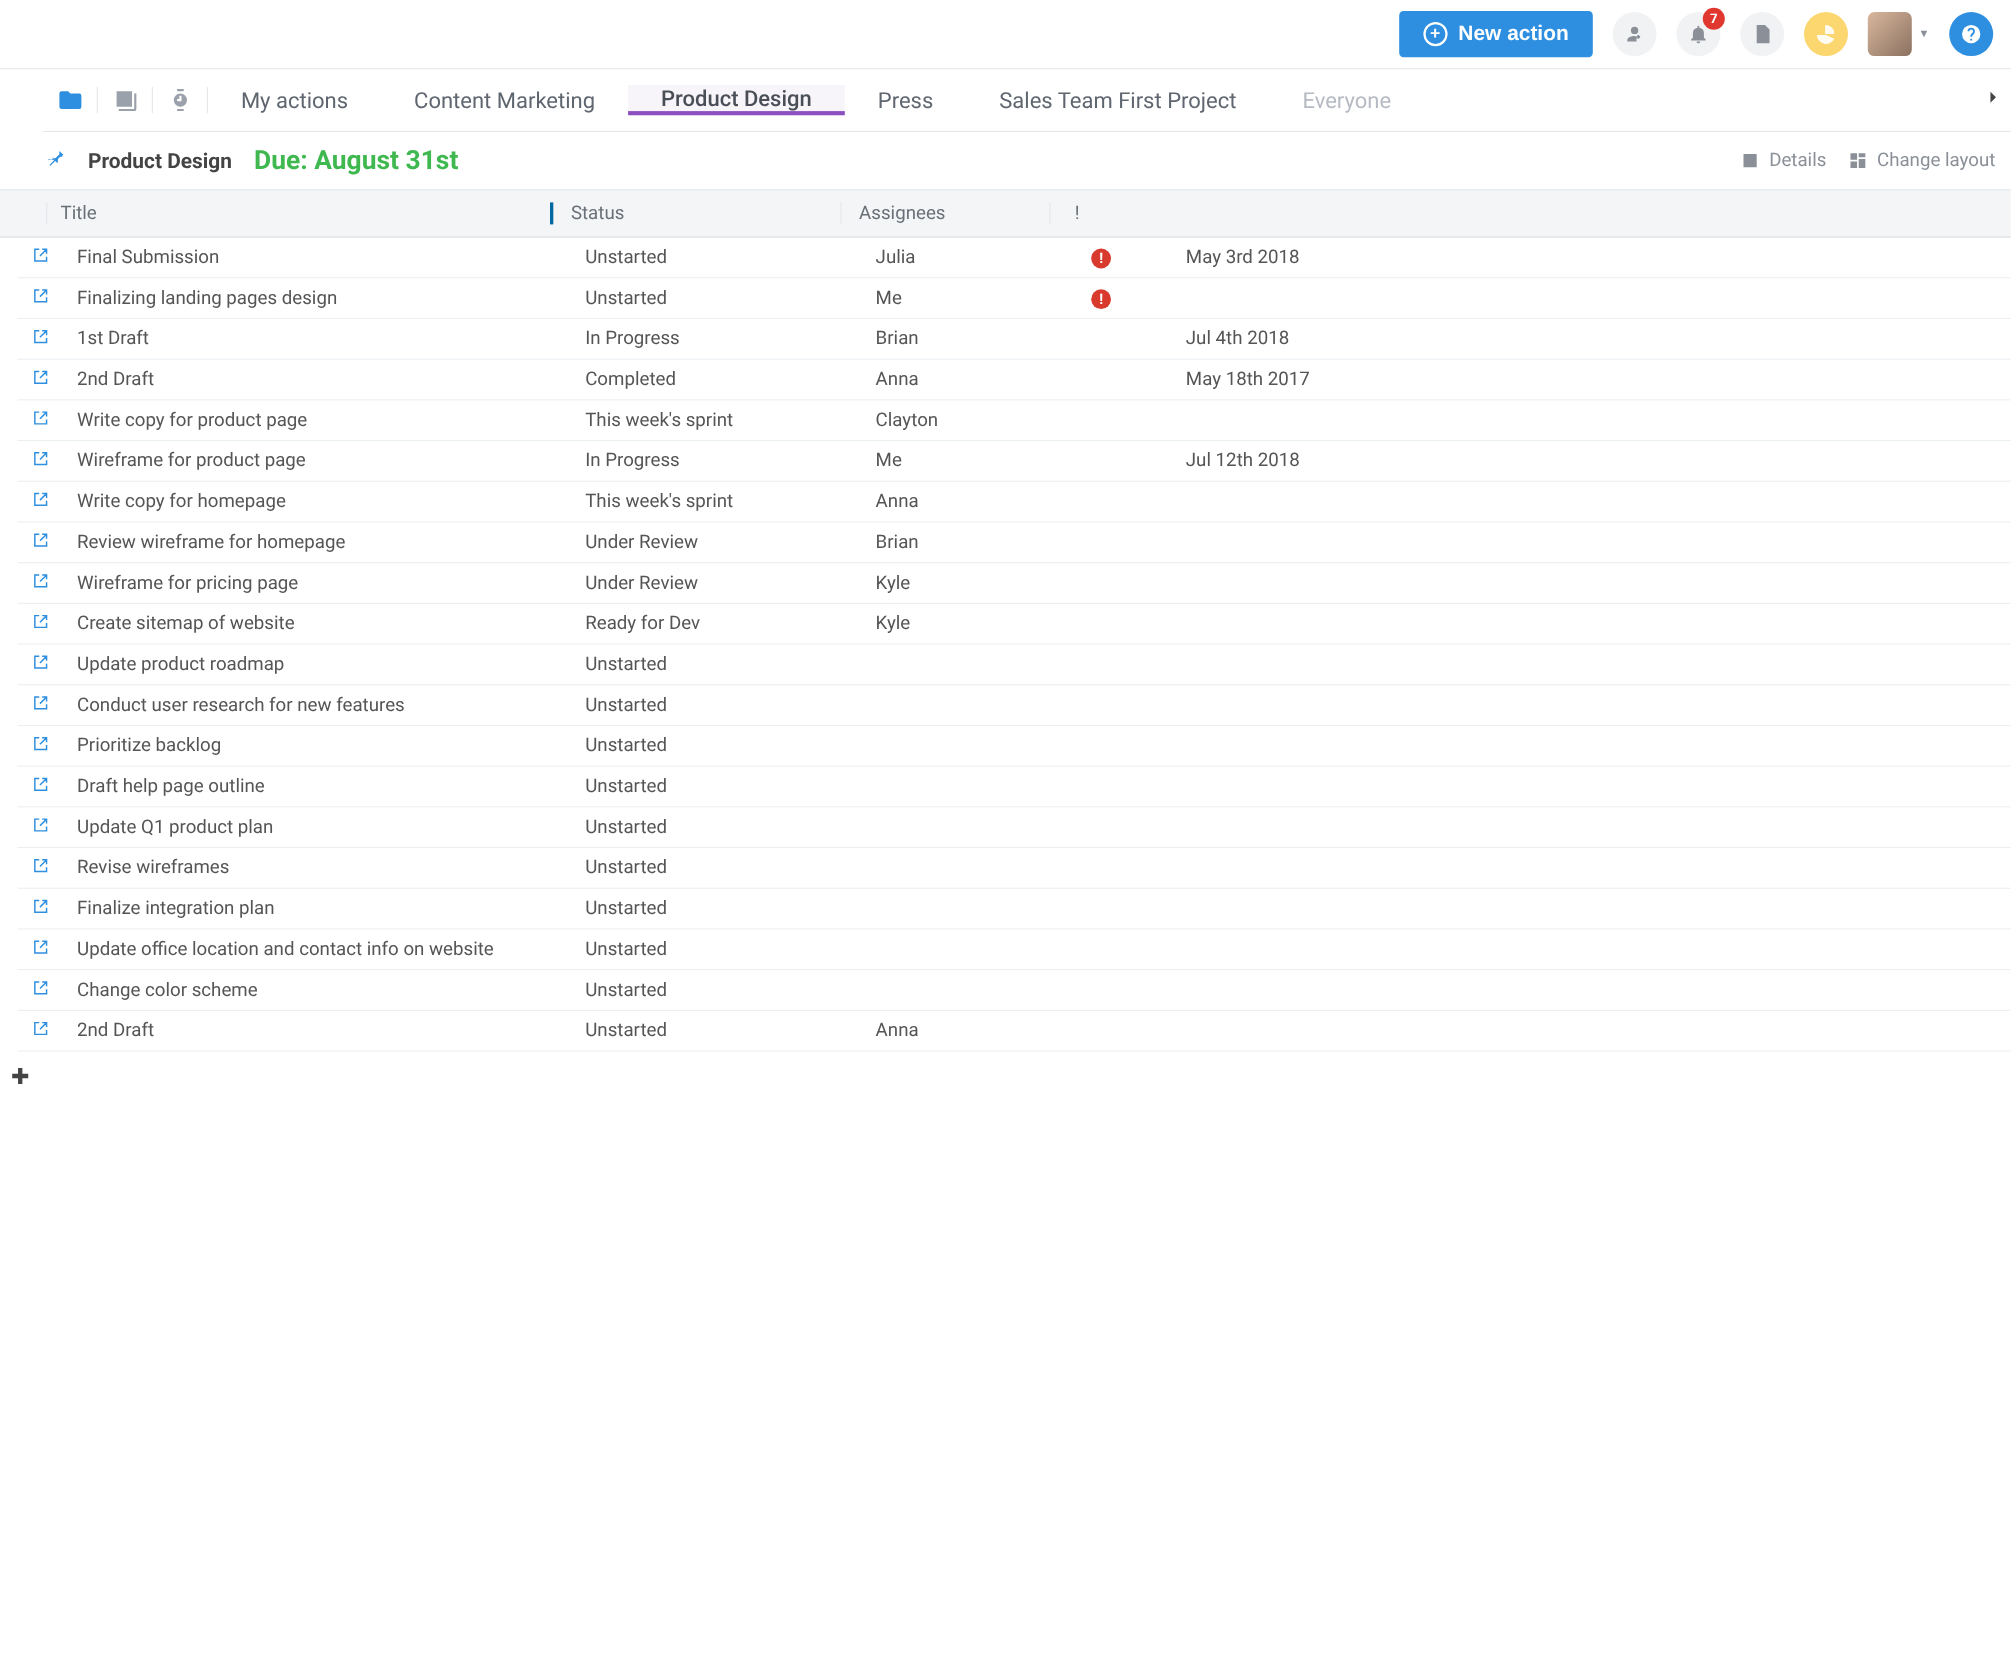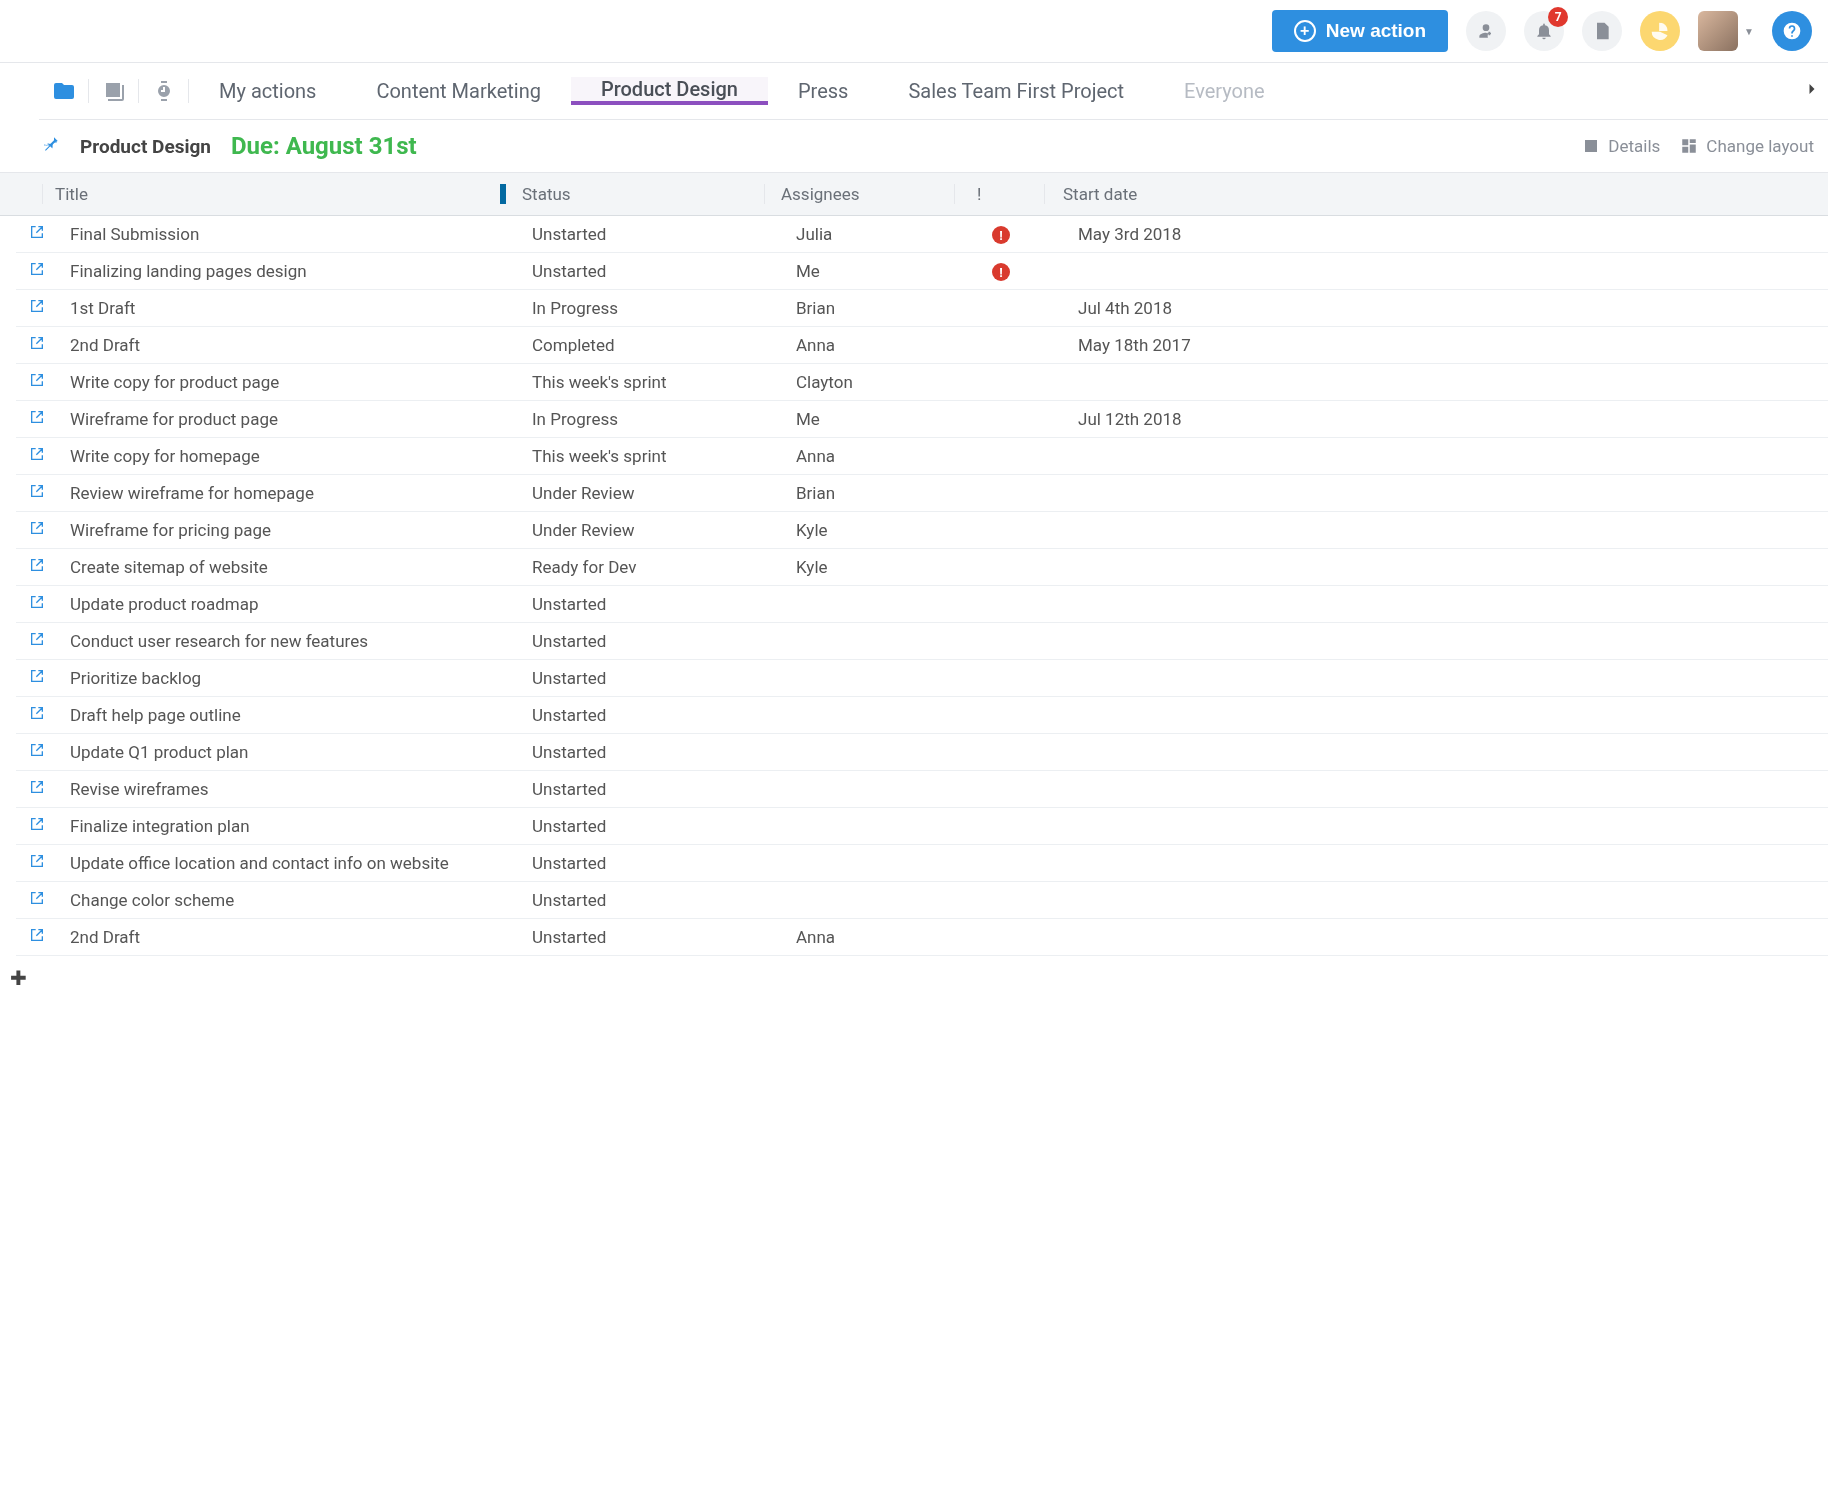--- a/index.html
+++ b/index.html
@@ -171,21 +171,21 @@
   height: 44px;
   background: #f3f5f7;
   border-top: 1px solid #e5e7eb;
   border-bottom: 1px solid #d9dde1;
   display: flex;
   align-items: center;
   color: #6a7078;
 }
 .col-handle { width: 42px; flex: 0 0 42px; }
 .col-title { flex: 0 0 458px; padding-left: 12px; border-left: 1px solid #e5e7eb; }
-.col-status { flex: 0 0 264px; padding-left: 16px; border-left: 6px solid #0369a1; }
+.col-status { flex: 0 0 264px; padding-left: 16px; border-left: 3px solid #0369a1; }
 .col-assign { flex: 0 0 190px; padding-left: 16px; border-left: 1px solid #e5e7eb; }
 .col-flag { flex: 0 0 90px; text-align: left; padding-left: 22px; border-left: 1px solid #e5e7eb; }
 .col-start { flex: 1; padding-left: 18px; border-left: 1px solid #e5e7eb; }
 
 .tbody .row {
   height: 37px;
   border-bottom: 1px solid #eceff2;
   display: flex;
   align-items: center;
   font-size: 17px;
@@ -316,21 +316,20 @@
   </div>
 </div>
 
 <div class="table-wrap">
   <div class="thead-row">
     <div class="col-handle"></div>
     <div class="col-title">Title</div>
     <div class="col-status">Status</div>
     <div class="col-assign">Assignees</div>
     <div class="col-flag">!</div>
-    <div class="col-start">Start date</div>
   </div>
   <div class="tbody" id="tbody">
       <div class="row">
         <div class="col-handle">
           <span class="open-icon"><svg viewBox="0 0 24 24">
               <path d="M14 4h6v6M20 4l-9 9M10 4H4v16h16v-6"></path>
             </svg></span>
         </div>
         <div class="col-title">Final Submission</div>
         <div class="col-status">Unstarted</div>

